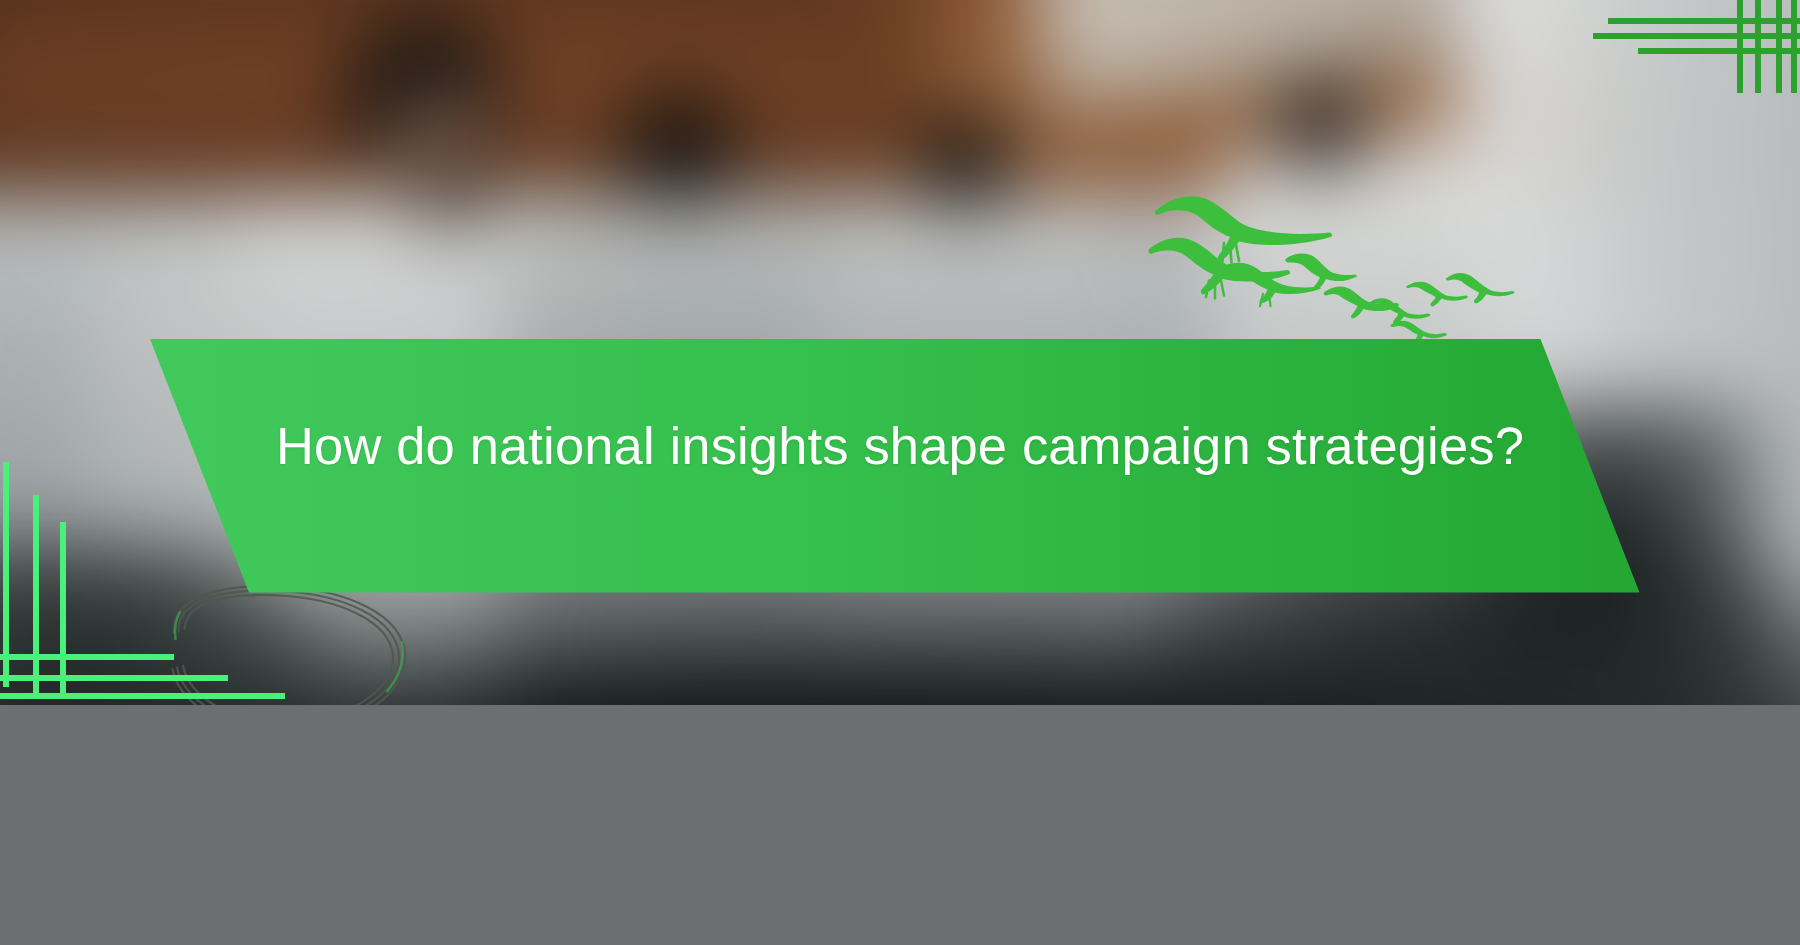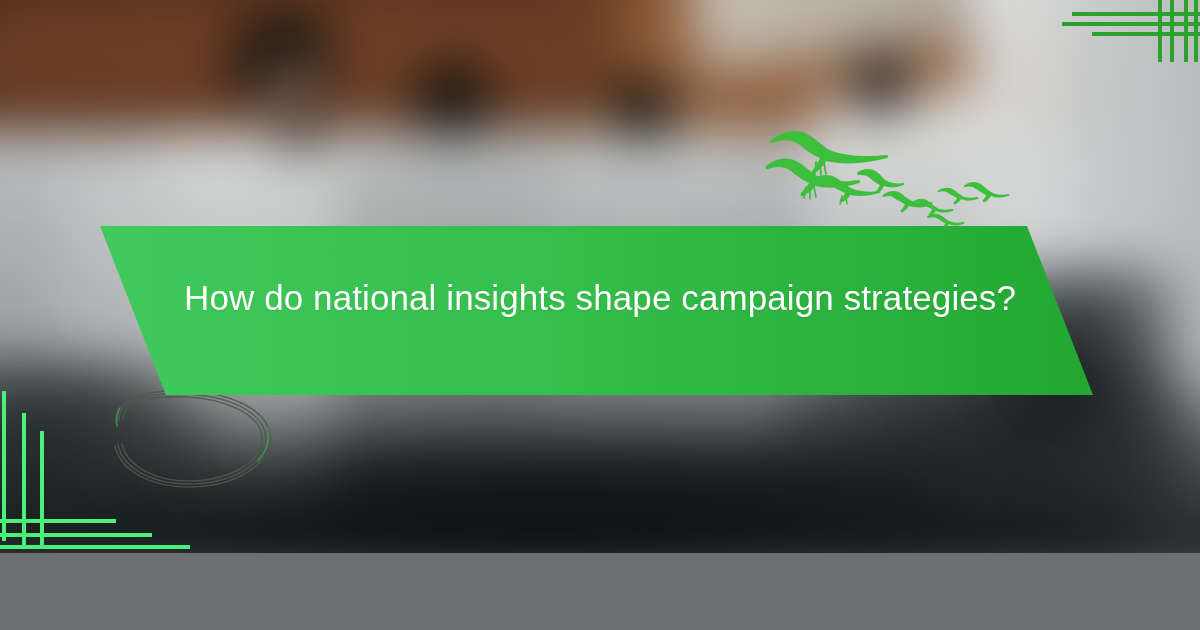--- a/index.html
+++ b/index.html
@@ -5,21 +5,21 @@
   * { margin:0; padding:0; box-sizing:border-box; }
   html, body {
     width:1200px; height:630px;
     overflow:hidden;
     background:#6b6f70;
     font-family:"Liberation Sans", sans-serif;
   }
 
   #stage {
     position:relative;
-    width:1200px; height:553px;
+    width:1200px; height:470px;
     overflow:hidden;
   }
 
   
   .bg-root {
     position:absolute; inset:0;
     background:#8e9294;
     overflow:hidden;
   }
   .bg-blur {

